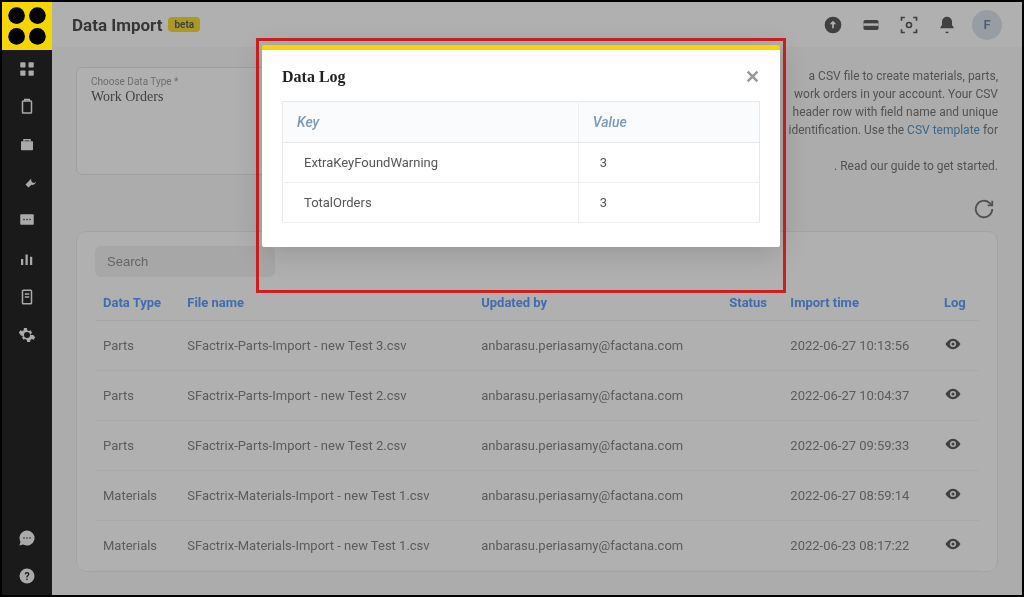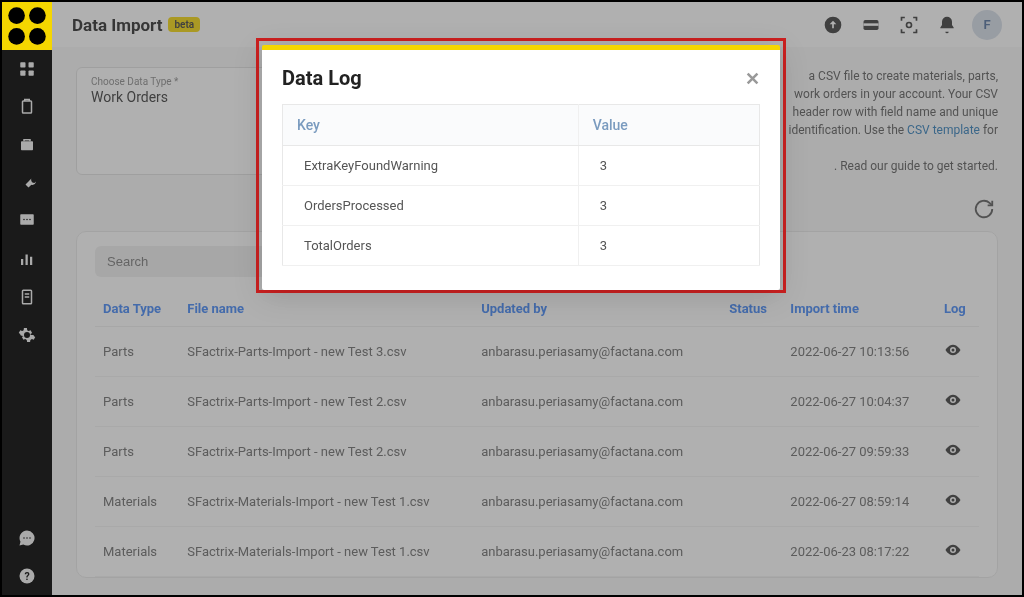--- a/index.html
+++ b/index.html
@@ -21,43 +21,43 @@
 .header-spacer { flex: 1; }
 .header-icon { width: 30px; height: 30px; display: flex; align-items: center; justify-content: center; color: #333; cursor: pointer; margin-left: 8px; }
 .header-icon svg { width: 20px; height: 20px; }
 .header-avatar { width: 30px; height: 30px; border-radius: 50%; background: #d4dce8; color: #4a6a9a; display: flex; align-items: center; justify-content: center; font-size: 13px; font-weight: 600; margin-left: 10px; }
 
 .content { flex: 1; padding: 20px 24px; overflow: auto; }
 
 .info-row { display: flex; margin-bottom: 20px; }
 .select-box { background: #fff; border: 1px solid #e0e0e0; border-radius: 6px; padding: 8px 14px 10px; width: 340px; position: relative; }
 .select-label { font-size: 10px; color: #888; }
-.select-value { font-size: 14px; color: #333; margin-top: 2px; }
+.select-value { font-size: 14px; color: #333; margin-top: 2px; font-family: Liberation Serif, serif; }
 .select-chevron { position: absolute; right: 12px; top: 50%; transform: translateY(-50%); color: #888; }
 .info-text { flex: 1; font-size: 12px; color: #555; line-height: 1.5; text-align: right; }
 .info-text a { color: #2a7ab9; text-decoration: none; }
 
 .refresh-row { display: flex; justify-content: flex-end; margin-bottom: 8px; }
 .refresh-btn { width: 28px; height: 28px; display: flex; align-items: center; justify-content: center; cursor: pointer; color: #555; }
 
 .table-card { background: #fff; border: 1px solid #e8e8e8; border-radius: 10px; padding: 14px 18px 0; }
-.search-input { background: #efefef; border: none; border-radius: 6px; padding: 8px 12px; font-size: 13px; color: #666; width: 180px; margin-bottom: 14px; }
+.search-input { background: #efefef; border: none; border-radius: 6px; padding: 8px 12px; font-size: 13px; color: #666; width: 180px; margin-bottom: 8px; }
 table.main-table { width: 100%; border-collapse: collapse; font-size: 13px; }
 table.main-table th { text-align: left; padding: 10px 8px; font-weight: 700; color: #3b82f6; border-bottom: 1px solid #eee; }
 table.main-table td { padding: 14px 8px; color: #666; border-bottom: 1px solid #f2f2f2; }
 .log-eye { cursor: pointer; color: #333; }
 
 .modal-overlay { position: absolute; inset: 0; background: rgba(80,80,80,0.45); z-index: 10; }
 .red-highlight { position: absolute; border: 3px solid #cc2020; top: 38px; left: 256px; width: 530px; height: 255px; z-index: 11; }
 .modal { position: absolute; top: 45px; left: 262px; width: 518px; background: #fff; border-top: 5px solid #f5d600; border-radius: 2px; box-shadow: 0 6px 30px rgba(0,0,0,0.15); z-index: 12; padding: 16px 20px 24px; }
 .modal-header { display: flex; justify-content: space-between; align-items: center; margin-bottom: 14px; }
-.modal-title { font-size: 20px; font-weight: 700; color: #222; }
+.modal-title { font-size: 16px; font-weight: 700; color: #222; font-family: Liberation Serif, serif; }
 .modal-close { color: #999; font-size: 18px; cursor: pointer; font-weight: bold; }
 table.log-table { width: 100%; border-collapse: collapse; border: 1px solid #e8e8e8; }
-table.log-table th { text-align: left; padding: 12px 14px; color: #7a9bbf; font-weight: 500; font-size: 14px; background: #fafbfc; border-bottom: 1px solid #e8e8e8; }
+table.log-table th { text-align: left; padding: 12px 14px; color: #7a9bbf; font-weight: 500; font-size: 14px; background: #fafbfc; border-bottom: 1px solid #e8e8e8; font-style: italic; }
 table.log-table td { padding: 12px 21px; font-size: 13px; color: #555; border-bottom: 1px solid #f0f0f0; }
 table.log-table th:first-child, table.log-table td:first-child { width: 62%; border-right: 1px solid #f0f0f0; }
 </style>
 </head>
 <body>
 
 <div class="app-container">
   <div class="sidebar">
     <div class="sidebar-logo">
       <svg viewBox="0 0 24 24" fill="#000">
@@ -284,22 +284,18 @@
         <th>Key</th>
         <th>Value</th>
       </tr>
     </thead>
     <tbody id="log-body">
         <tr>
           <td>ExtraKeyFoundWarning</td>
           <td>3</td>
         </tr>
         <tr>
-          <td>OrdersProcessed</td>
-          <td>3</td>
-        </tr>
-        <tr>
           <td>TotalOrders</td>
           <td>3</td>
         </tr>
       </tbody>
   </table>
 </div>
 
 </body></html>

